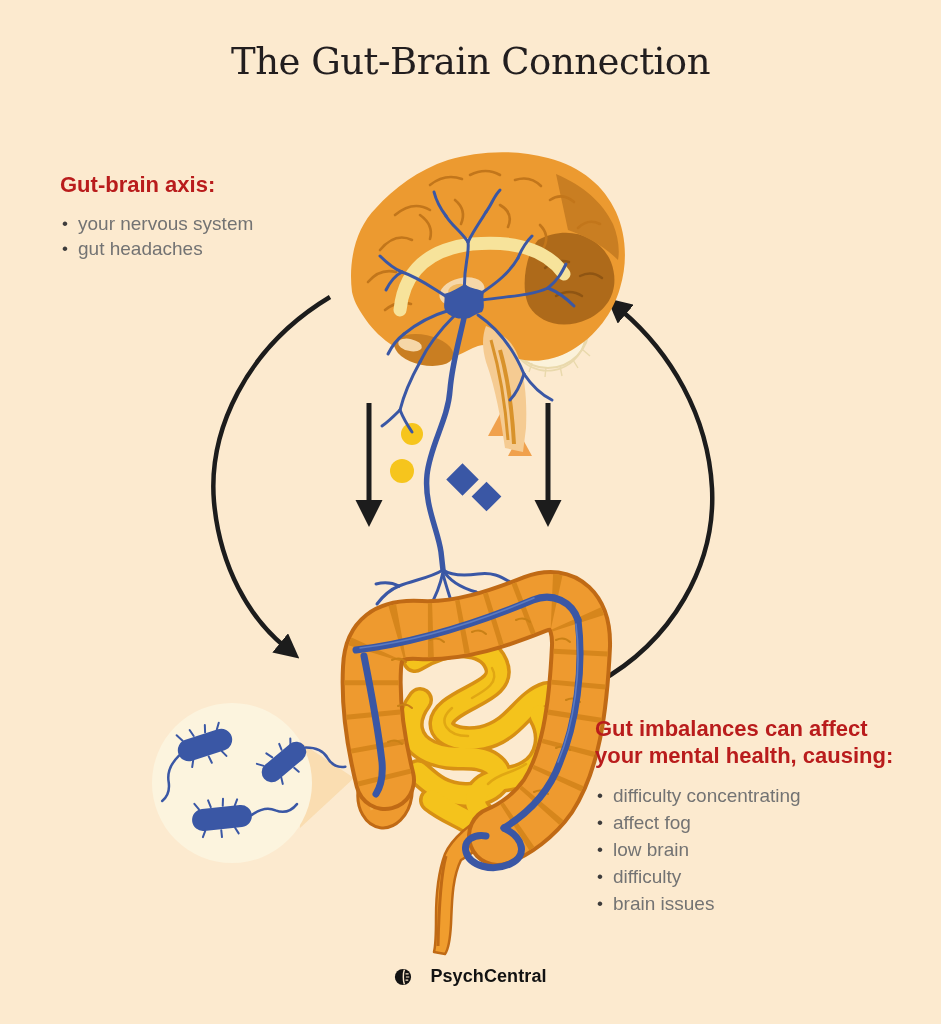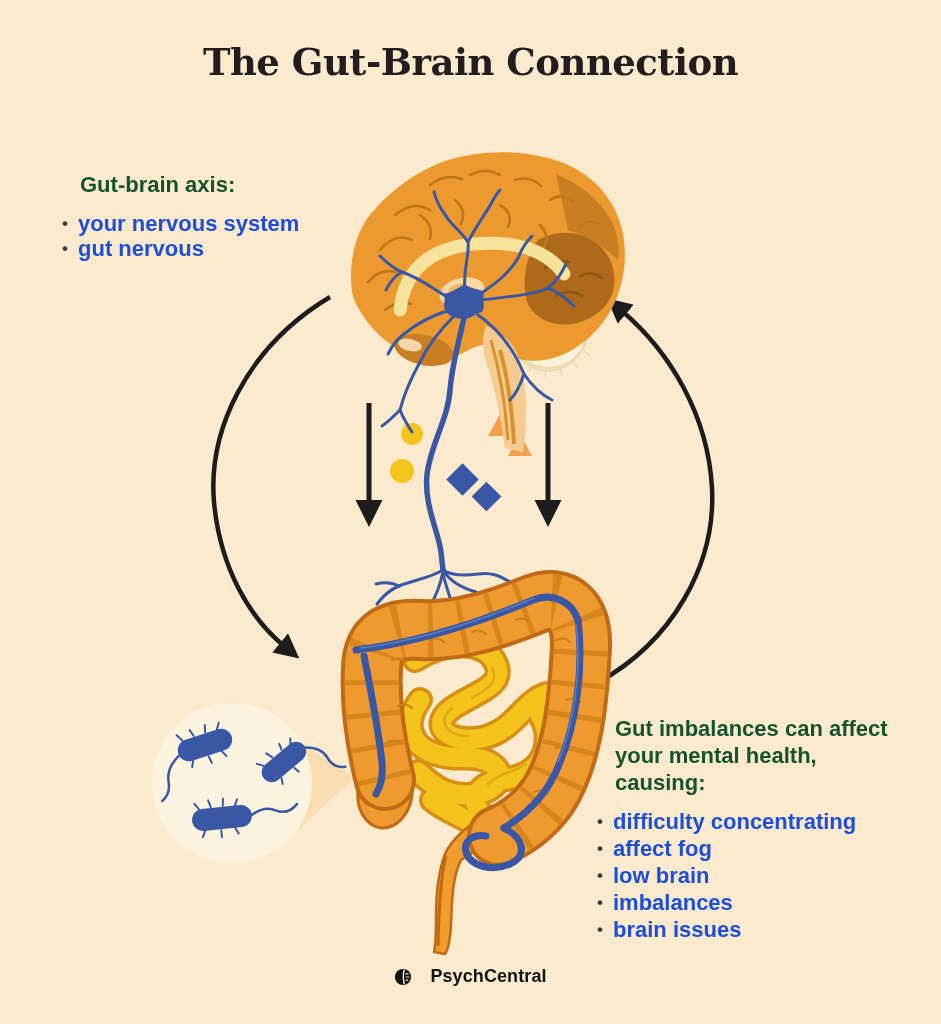--- a/index.html
+++ b/index.html
@@ -7,32 +7,32 @@
   body { font-family:"Liberation Sans", sans-serif; }
   .canvas {
     position:relative; width:941px; height:1024px;
     background:#FCEACF; overflow:hidden;
   }
   .art { position:absolute; left:0; top:0; }
   .title {
     position:absolute; left:0; top:40px; width:941px;
     text-align:center;
     font-family:"DejaVu Serif", serif;
-    font-weight:bold; font-size:37px; letter-spacing:-0.5px;
+    font-weight:normal; font-size:37px; letter-spacing:-0.5px;
     color:#221E1F;
   }
   .textblock { position:absolute; color:#3D3C3C; }
   .textblock h2 {
-    font-size:22px; font-weight:bold; color:#14532d;
-    line-height:1.22; margin-bottom:12px;margin-left:20px;
+    font-size:22px; font-weight:bold; color:#b91c1c;
+    line-height:1.22; margin-bottom:12px;
   }
   .textblock ul { list-style:none; }
   .textblock li {
-    font-size:22px; line-height:25px; color:#1d4ed8;
-    padding-left:18px; position:relative;font-weight:bold;
+    font-size:19px; line-height:25px; color:#737373;
+    padding-left:18px; position:relative;
   }
   .tb-right li { line-height:27px; }
   .textblock li::before {
     content:"\2022"; position:absolute; left:2px; top:0;
     font-size:17px; color:#3D3C3C;
   }
   .tb-left  { left:60px;  top:172px; width:300px; }
   .tb-right { left:595px; top:716px; width:318px; }
   .footer {
     position:absolute; left:0; top:966px; width:941px;
@@ -302,31 +302,31 @@
       </g>
     </g>
   </svg>
 
   <h1 class="title">The Gut-Brain Connection</h1>
 
   <div class="textblock tb-left">
     <h2>Gut-brain axis:</h2>
     <ul>
       <li>your nervous system</li>
-      <li>gut nervous</li>
+      <li>gut headaches</li>
     </ul>
   </div>
 
   <div class="textblock tb-right">
     <h2>Gut imbalances can affect your mental health, causing:</h2>
     <ul>
       <li>difficulty concentrating</li>
       <li>affect fog</li>
       <li>low brain</li>
-      <li>imbalances</li>
+      <li>difficulty</li>
       <li>brain issues</li>
     </ul>
   </div>
 
   <div class="footer">
     <svg width="18" height="18" viewBox="0 0 20 20">
       <circle cx="10" cy="10" r="9" fill="#121212"></circle>
       <path d="M11.5,2 C10,5.5 10,14.5 11.5,18" stroke="#FCEACF" stroke-width="1.6" fill="none"></path>
       <path d="M12.8,6.5 L16.2,6.5 M13.2,10 L17,10 M12.8,13.5 L15.8,13.5" stroke="#FCEACF" stroke-width="1.3"></path>
     </svg>

